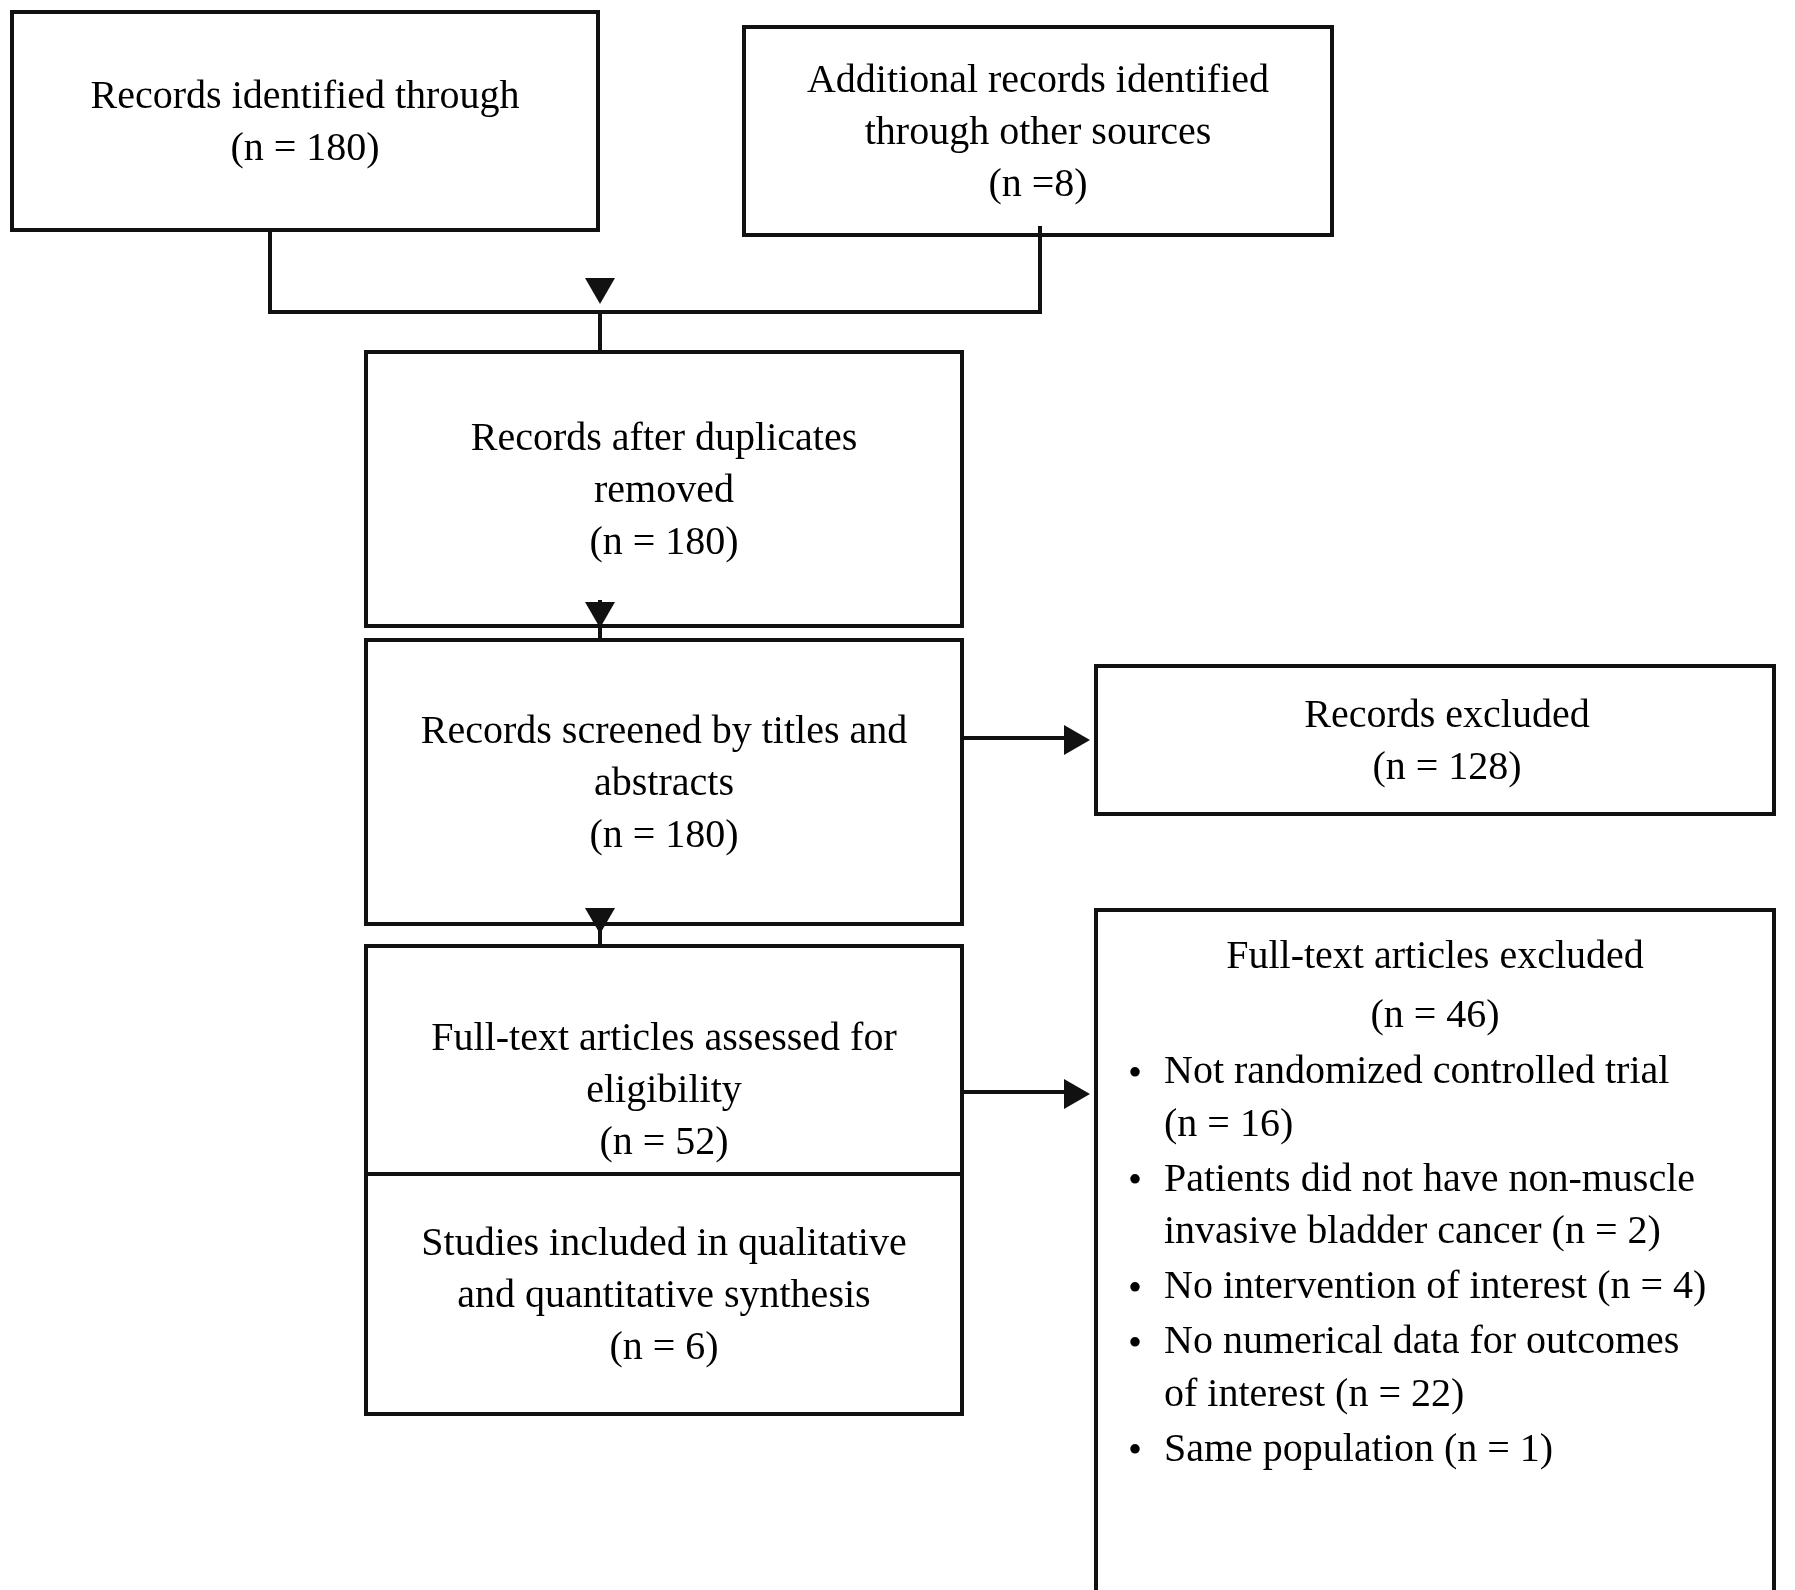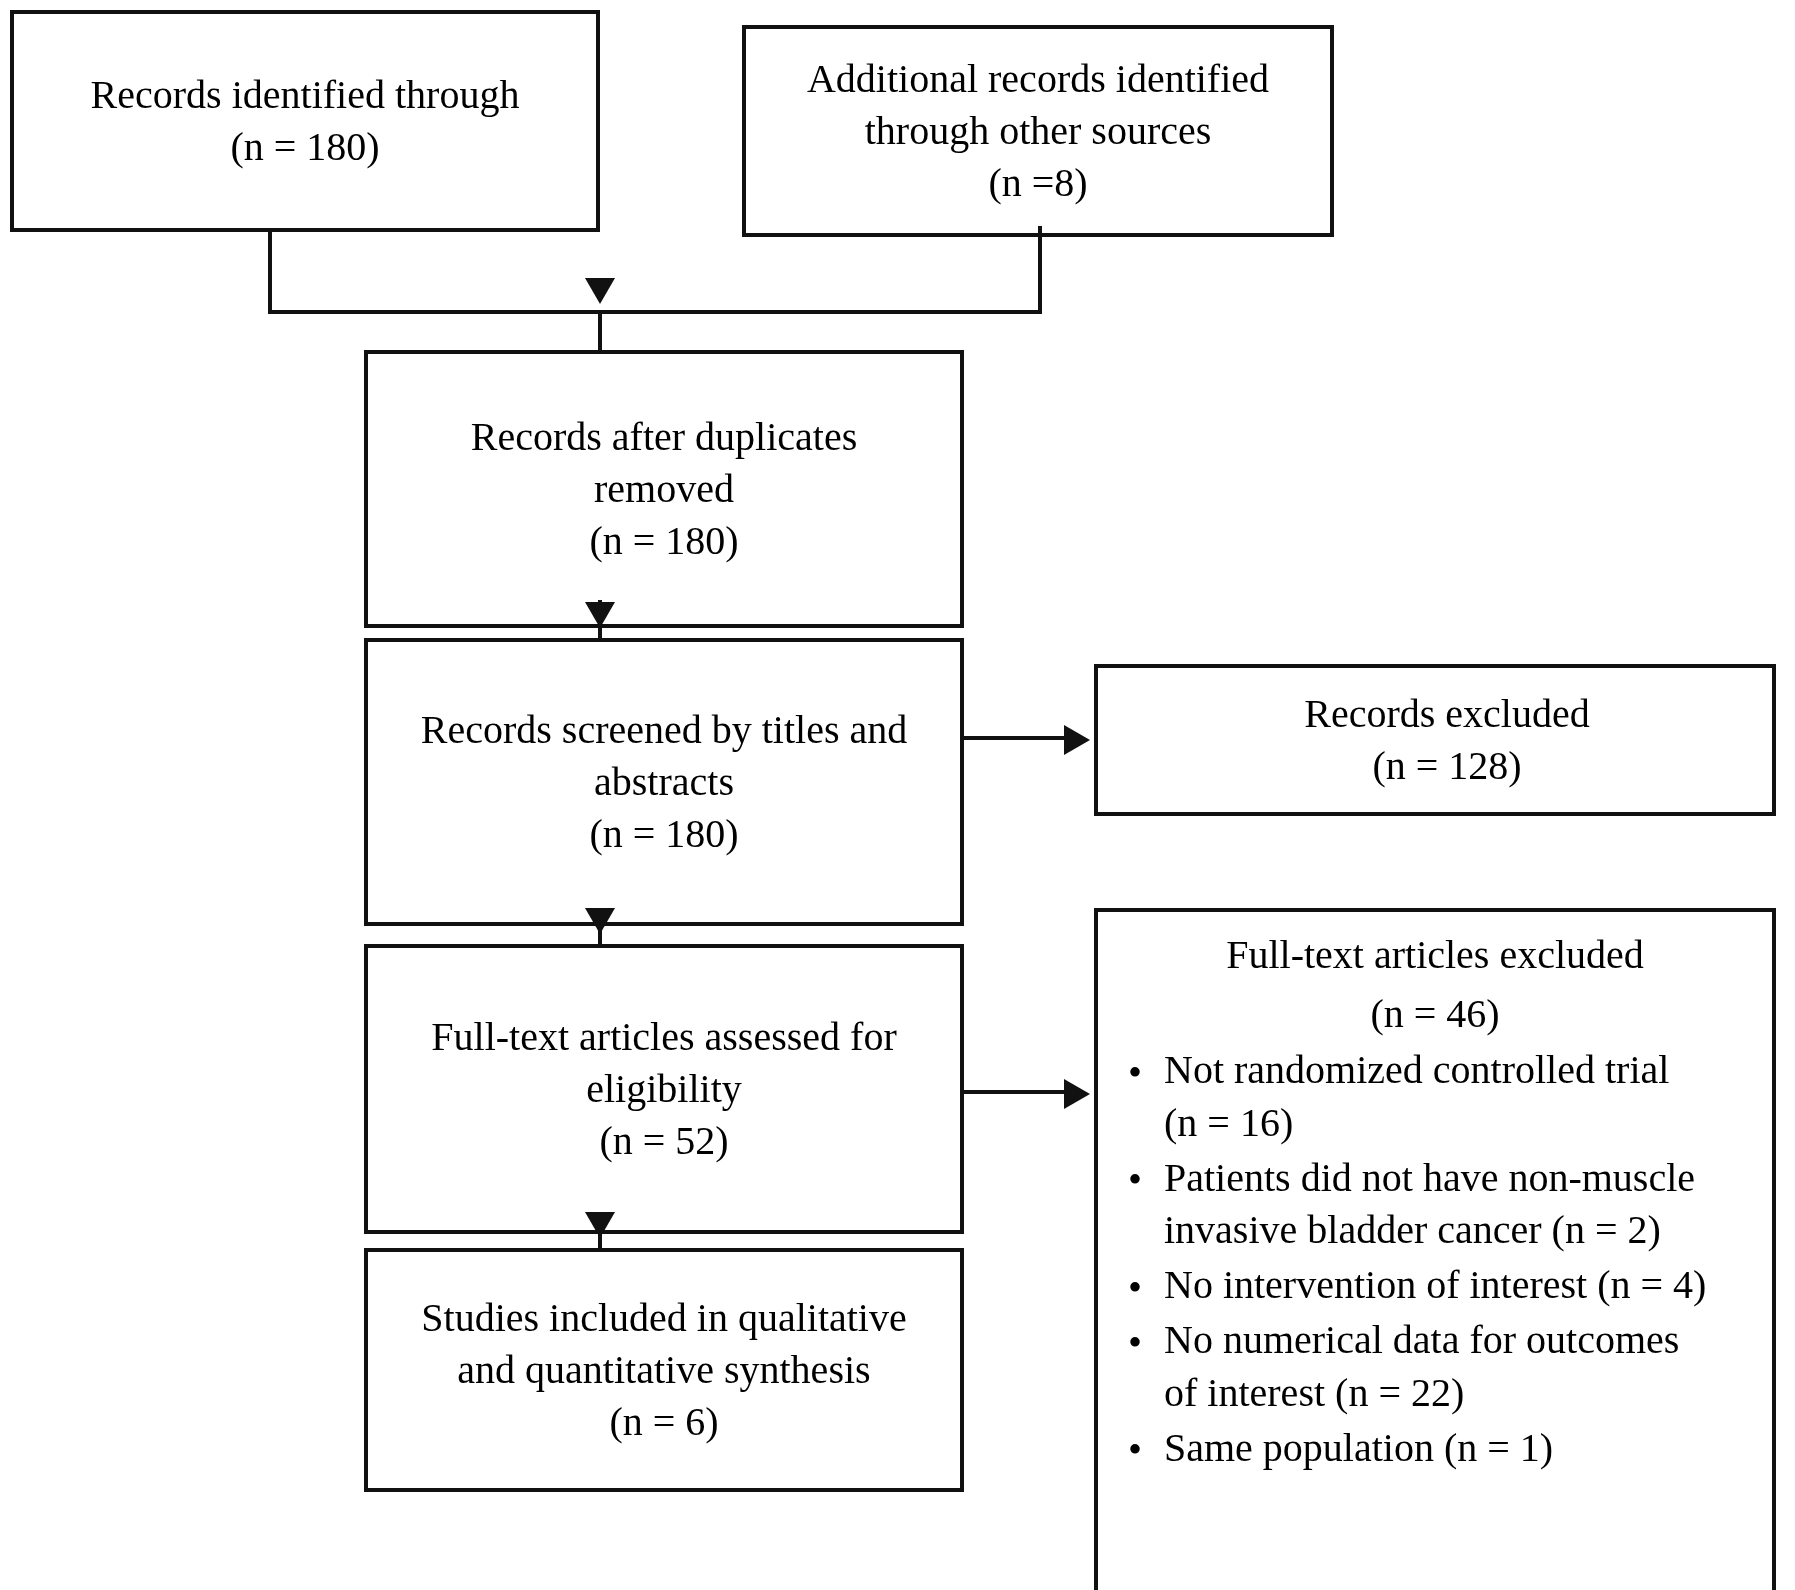--- a/index.html
+++ b/index.html
@@ -11,21 +11,21 @@
        display:flex;flex-direction:column;align-items:center;justify-content:center;
        text-align:right;line-height:1.30;font-size:40px;}
   .box .ln{display:block;white-space:nowrap;}
 
   
   #b-db      {left:10px;  top:10px;   width:590px; height:222px;}
   #b-other   {left:742px; top:25px;   width:592px; height:212px;}
   #b-dedupe  {left:364px; top:322px;  width:600px; height:278px;margin-top:28px;}
   #b-screened{left:364px; top:638px;  width:600px; height:288px;}
   #b-fulltext{left:364px; top:944px;  width:600px; height:290px;}
-  #b-included{left:364px; top:1248px; width:600px; height:244px;}
+  #b-included{left:364px; top:1172px; width:600px; height:244px;}
   #b-recexcl {left:1094px;top:664px;  width:682px; height:152px;padding-left:24px;}
   #b-ftexcl  {left:1094px;top:908px;  width:682px; height:700px;
               display:block;text-align:left;padding:10px 0 0 0;}
 
   #b-ftexcl .hdr{display:block;text-align:center;white-space:nowrap;margin-top:7px;}
   ul.excl-list{list-style:none;margin:4px 0 0 0;padding:0 18px 0 18px;}
   ul.excl-list li{position:relative;padding-left:48px;margin:0 0 2px 0;
                   font-size:40px;line-height:1.32;}
   ul.excl-list li .bullet{position:absolute;left:12px;top:0.07em;font-size:40px;}
 

